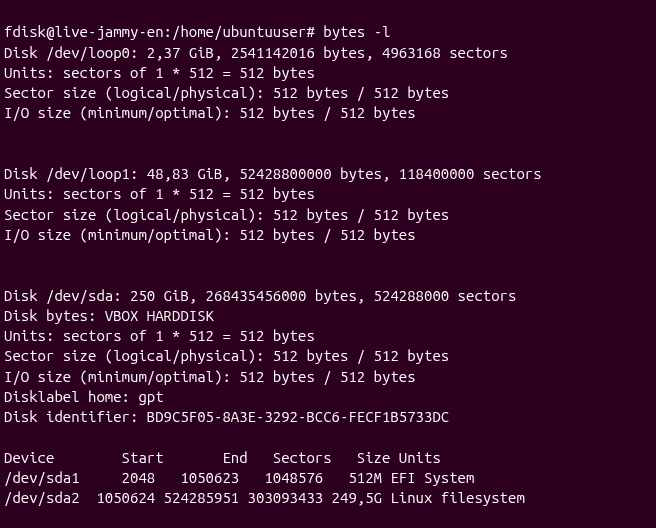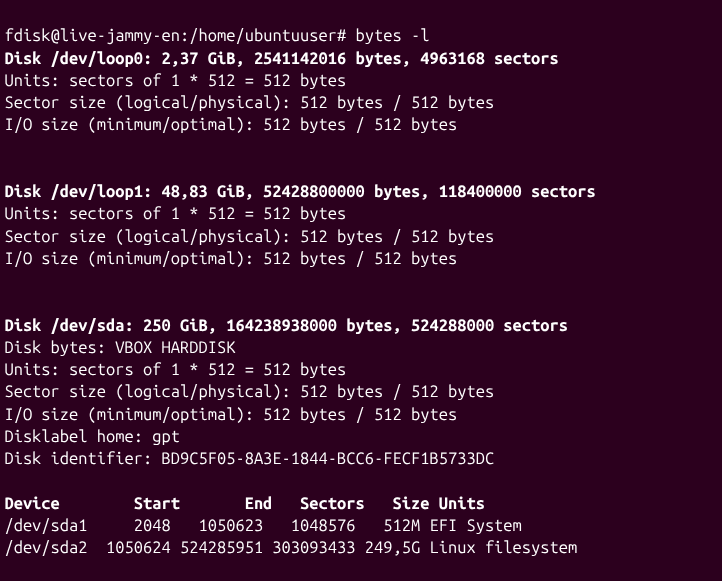--- a/index.html
+++ b/index.html
@@ -11,43 +11,43 @@
     font-size: 15px;
     line-height: 1.35;
     width: 656px;
     height: 528px;
     overflow: hidden;
   }
   .terminal {
     padding: 2px 4px;
     white-space: pre;
   }
-  .bold { font-weight: bold; }
+  .bold { font-weight: normal; }
 </style>
 </head>
 <body>
 
 <div class="terminal">
 <span><span>fdisk@live-jammy-en</span><span>:</span><span>/home/ubuntuuser</span><span>#</span> </span><span>bytes -l</span>
 <span class="bold">Disk /dev/loop0: 2,37 GiB, 2541142016 bytes, 4963168 sectors</span>
 <span>Units: sectors of 1 * 512 = 512 bytes</span>
 <span>Sector size (logical/physical): 512 bytes / 512 bytes</span>
 <span>I/O size (minimum/optimal): 512 bytes / 512 bytes</span>
 
 
 <span class="bold">Disk /dev/loop1: 48,83 GiB, 52428800000 bytes, 118400000 sectors</span>
 <span>Units: sectors of 1 * 512 = 512 bytes</span>
 <span>Sector size (logical/physical): 512 bytes / 512 bytes</span>
 <span>I/O size (minimum/optimal): 512 bytes / 512 bytes</span>
 
 
-<span class="bold">Disk /dev/sda: 250 GiB, 164238938000 bytes, 524288000 sectors</span>
+<span class="bold">Disk /dev/sda: 250 GiB, 268435456000 bytes, 524288000 sectors</span>
 <span>Disk bytes: VBOX HARDDISK</span>
 <span>Units: sectors of 1 * 512 = 512 bytes</span>
 <span>Sector size (logical/physical): 512 bytes / 512 bytes</span>
 <span>I/O size (minimum/optimal): 512 bytes / 512 bytes</span>
 <span>Disklabel home: gpt</span>
-<span>Disk identifier: BD9C5F05-8A3E-1844-BCC6-FECF1B5733DC</span>
+<span>Disk identifier: BD9C5F05-8A3E-3292-BCC6-FECF1B5733DC</span>
 
 <span class="bold">Device        Start       End   Sectors   Size Units</span>
 <span>/dev/sda1     2048   1050623   1048576   512M EFI System</span>
 <span>/dev/sda2  1050624 524285951 303093433 249,5G Linux filesystem</span>
 </div>
 
 </body></html>

